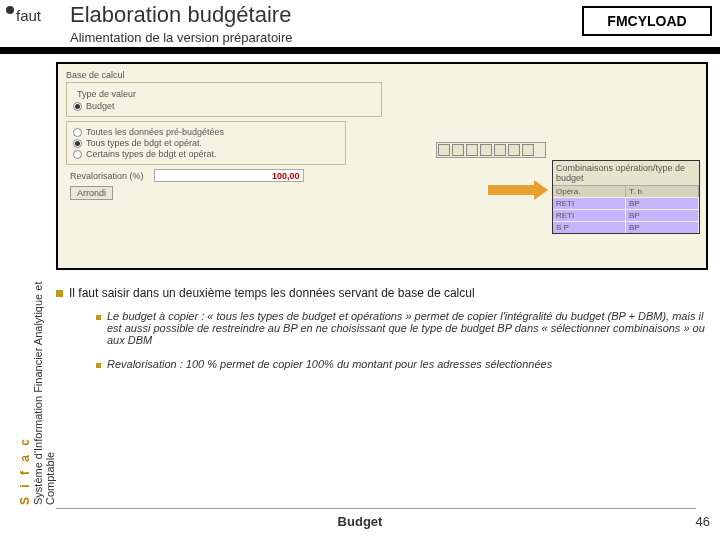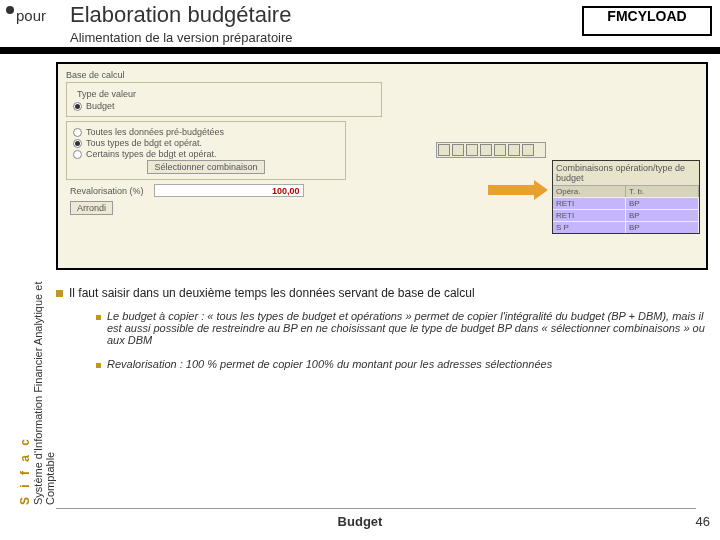--- a/index.html
+++ b/index.html
@@ -7,21 +7,21 @@
   
   .header { height: 54px; background: #fff; position: relative; padding-left: 70px; }
   .title { font-size: 22px; color: #333; padding-top: 2px; }
   .subtitle { font-size: 13px; color: #333; margin-top: 2px; }
   .header-rule { position: absolute; bottom: 0; left: 0; right: 0; height: 7px; background: #000; }
   
   .logo { position: absolute; top: 6px; left: 6px; display: flex; align-items: center; gap: 2px; }
   .logo-bullet { width: 8px; height: 8px; background: #333; border-radius: 50%; margin-bottom: 10px;}
   .logo-text { font-size: 15px; color: #333; font-weight: normal; }
   
-  .tcode-box { position: absolute; top: 6px; right: 8px; width: 130px; height: 30px; border: 2px solid #000; background: #fff; display: flex; align-items: flex-start; justify-content: center; font-weight: bold; font-size: 14px; }
+  .tcode-box { position: absolute; top: 6px; right: 8px; width: 130px; height: 30px; border: 2px solid #000; background: #fff; display: flex; align-items: center; justify-content: center; font-weight: bold; font-size: 14px; }
   
   .sidebar { position: absolute; left: 0; top: 65px; bottom: 25px; width: 52px; }
   .vtext { position: absolute; transform: rotate(-90deg); transform-origin: left top; white-space: nowrap; font-size: 12px; }
   .vtext-sifac { left: 18px; top: 440px; color: #b8860b; letter-spacing: 3px; font-weight: bold; }
   .vtext-full { left: 32px; top: 440px; color: #333; font-size: 11px; }
   .vtext-full2 { left: 44px; top: 440px; color: #333; font-size: 11px; }
   
   .content { position: absolute; left: 56px; right: 12px; top: 62px; bottom: 30px; }
   
   .sap-box { border: 2px solid #000; background: #f7f3e3; padding: 4px; font-size: 9px; color: #555; height: 208px; position: relative; }
@@ -58,21 +58,21 @@
   .footer-rule { position: absolute; top: -6px; left: 56px; right: 24px; height: 1px; background: #999; }
   .footer-title { position: absolute; left: 50%; transform: translateX(-50%); font-weight: bold; font-size: 13px; color: #333; }
   .footer-num { position: absolute; right: 10px; font-size: 13px; color: #333; }
 </style>
 </head>
 <body>
 
 <div class="header">
   <div class="logo">
     <span class="logo-bullet"></span>
-    <span class="logo-text">pour</span>
+    <span class="logo-text">faut</span>
   </div>
   <div class="title">Elaboration budgétaire</div>
   <div class="subtitle">Alimentation de la version préparatoire</div>
   <div class="tcode-box">
       <span>FMCYLOAD</span>
     </div>
   <div class="header-rule"></div>
 </div>
 
 <div class="sidebar">
@@ -96,23 +96,20 @@
           <span class="radio"></span>
           <span>Toutes les données pré-budgétées</span>
         </div>
       <div class="sap-row">
           <span class="radio sel"></span>
           <span>Tous types de bdgt et opérat.</span>
         </div>
       <div class="sap-row">
           <span class="radio"></span>
           <span>Certains types de bdgt et opérat.</span>
-        </div>
-      <div class="sap-row" style="justify-content:center">
-          <span class="sap-btn">Sélectionner combinaison</span>
         </div>
     </div>
     <div class="sap-row" style="margin:4px 8px; gap:10px">
       <span>Revalorisation (%)</span>
       <span class="sap-input right" style="width:150px">100,00</span>
     </div>
     <div class="sap-row" style="margin:2px 8px">
       <span class="sap-btn">Arrondi</span>
     </div>
 

